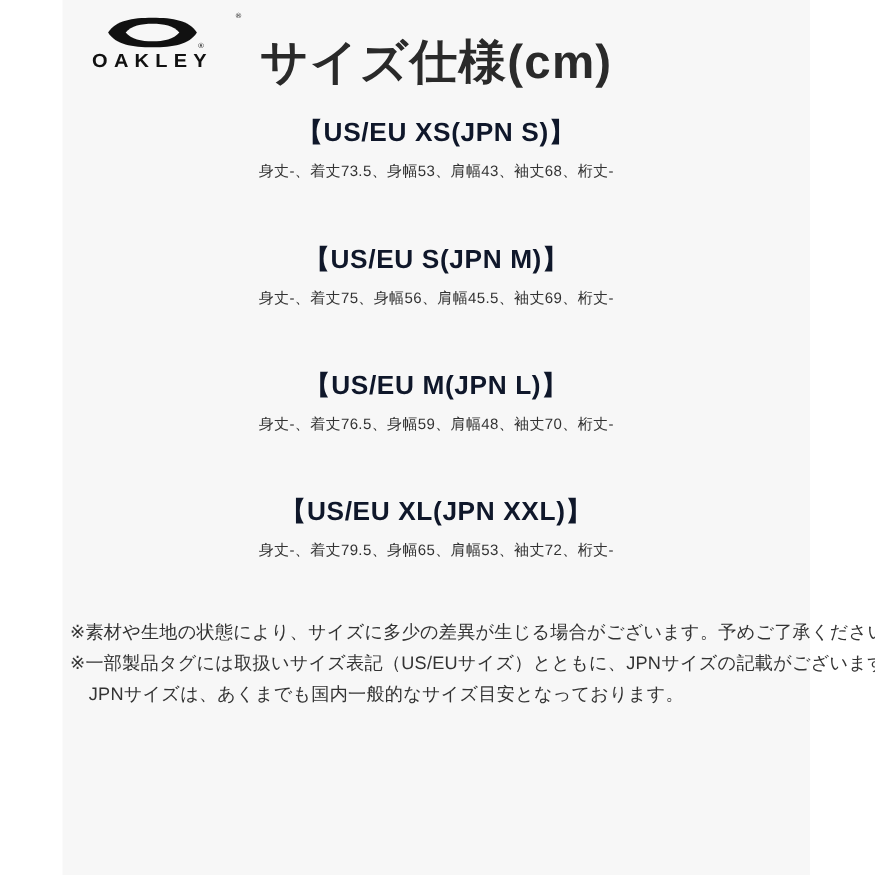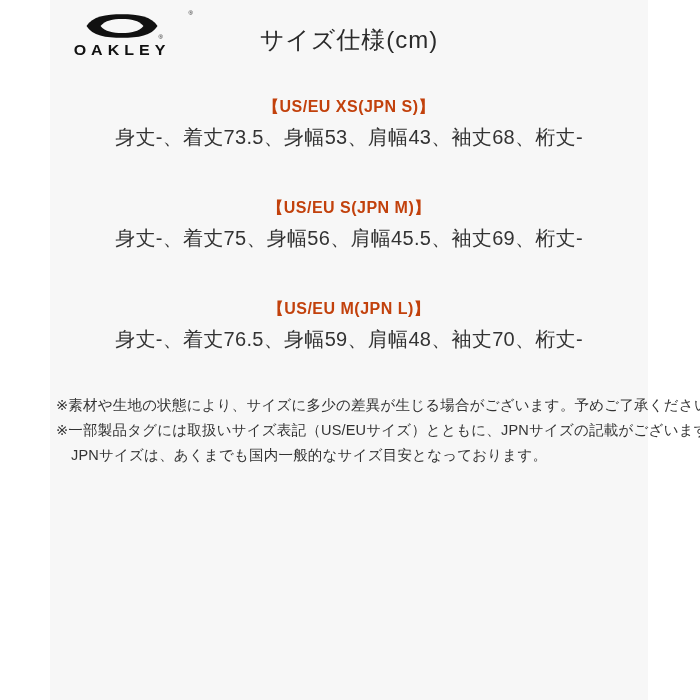--- a/index.html
+++ b/index.html
@@ -66,42 +66,42 @@
     transform: scaleY(0.95);
     white-space: nowrap;
     text-align: right;
   }
   .title {
     position: absolute;
     left: 0;
     right: 0;
     top: 24px;
     text-align: center;
-    font-size: 24px;
-    font-weight: 400;
+    font-size: 38px;
+    font-weight: 700;
     color: #2a2a2a;
     letter-spacing: 1px;
   }
   
   .size-block {
     height: 101px;
     text-align: center;
     overflow: hidden;
   }
   .size-heading {
     padding-top: 6px;
-    font-size: 16px;
+    font-size: 21px;
     line-height: 26px;
     font-weight: 700;
-    color: #c2410c;
+    color: #0f172a;
     letter-spacing: 0.5px;
   }
   .size-details {
     margin-top: 6px;
-    font-size: 20px;
+    font-size: 12px;
     line-height: 22px;
     font-weight: 400;
     color: #333333;
     letter-spacing: 0.3px;
     text-align: center;
   }
   
   .notes {
     margin-top: 2px;
     padding-left: 6px;
@@ -145,20 +145,24 @@
       <div class="size-heading">【US/EU S(JPN M)】</div>
       <div class="size-details">身丈-、着丈75、身幅56、肩幅45.5、袖丈69、桁丈-</div>
     </div>
 
     <div class="size-block">
       <div class="size-heading">【US/EU M(JPN L)】</div>
       <div class="size-details">身丈-、着丈76.5、身幅59、肩幅48、袖丈70、桁丈-</div>
     </div>
 
 
+    <div class="size-block">
+      <div class="size-heading">【US/EU XL(JPN XXL)】</div>
+      <div class="size-details">身丈-、着丈79.5、身幅65、肩幅53、袖丈72、桁丈-</div>
+    </div>
 
     <div class="notes">
       <div class="note-line">※素材や生地の状態により、サイズに多少の差異が生じる場合がございます。予めご了承ください。</div>
       <div class="note-line">※一部製品タグには取扱いサイズ表記（US/EUサイズ）とともに、JPNサイズの記載がございます。</div>
       <div class="note-line note-indent">JPNサイズは、あくまでも国内一般的なサイズ目安となっております。</div>
     </div>
 
   </div>
 </div>
 

